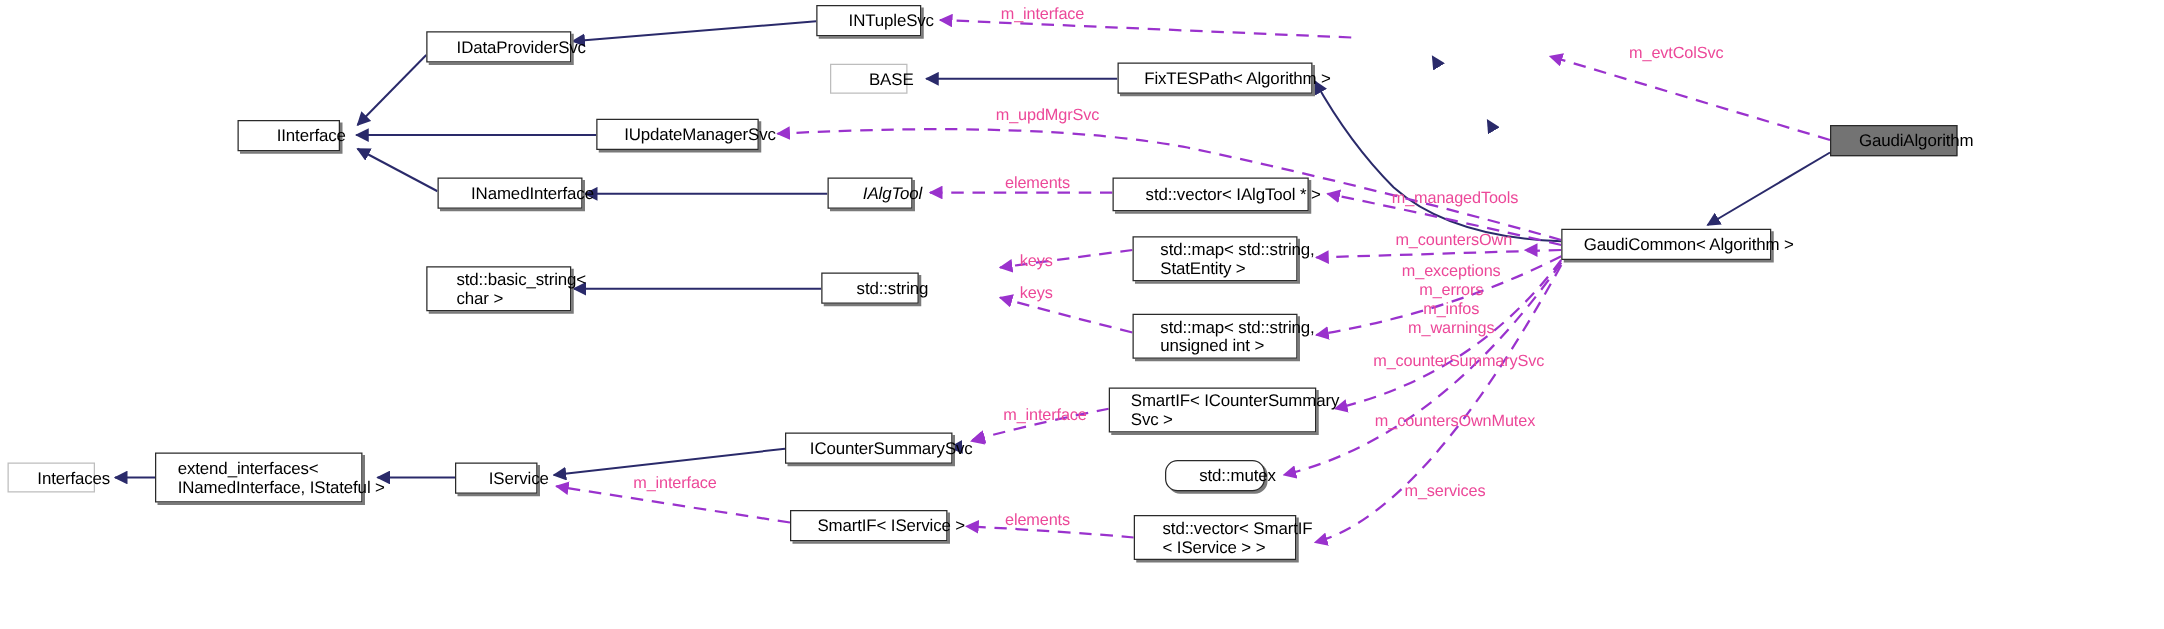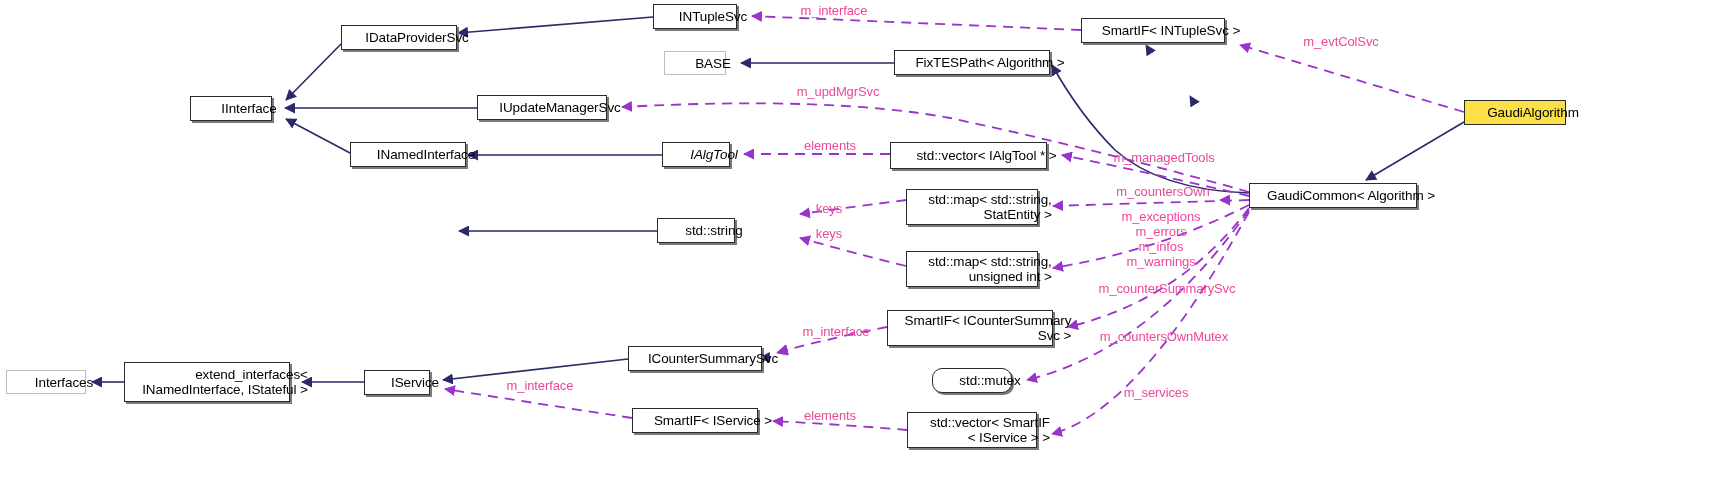--- a/index.html
+++ b/index.html
@@ -27,34 +27,34 @@
     pointer-events: none;
   }
   .node {
     position: absolute;
     box-sizing: border-box;
     border: 1px solid #2a2a2a;
     background: #ffffff;
     color: #000000;
     font-size: 13.5px;
     line-height: 15px;
-    text-align: right;
+    text-align: left;
     display: flex;
     align-items: center;
     justify-content: center;
     white-space: pre;
     letter-spacing: -0.1px;
     z-index: 3;
     padding-left: 36px;
   }
   .node.shadow {
     box-shadow: 2px 2px 0 0 #7a7a7a;
   }
   .node.current {
-    background: #fde047;
+    background: #737373;
     border: 1px solid #2a2a2a;
   }
   .node.faded {
     border: 1px solid #bdbdbd;
     color: #000000;
     background: #ffffff;
     box-shadow: none;
   }
   .edge-label {
     position: absolute;
@@ -133,20 +133,22 @@
   </svg>
 
   <div class="node shadow" style="left:190px;top:96px;width:82px;height:25px;">IInterface</div>
 
   <div class="node shadow" style="left:341px;top:25px;width:116px;height:25px;">IDataProviderSvc</div>
 
   <div class="node shadow" style="left:477px;top:95px;width:130px;height:25px;">IUpdateManagerSvc</div>
 
   <div class="node shadow" style="left:350px;top:142px;width:116px;height:25px;">INamedInterface</div>
 
+  <div class="node shadow" style="left:341px;top:213px;width:116px;height:36px;">std::basic_string&lt;
+char &gt;</div>
 
   <div class="node shadow" style="left:653px;top:4px;width:84px;height:25px;">INTupleSvc</div>
 
   <div class="node faded" style="left:664px;top:51px;width:62px;height:24px;">BASE</div>
 
   <div class="node shadow" style="left:662px;top:142px;width:68px;height:25px;font-style:italic;">IAlgTool</div>
 
   <div class="node shadow" style="left:657px;top:218px;width:78px;height:25px;">std::string</div>
 
   <div class="node shadow" style="left:894px;top:50px;width:156px;height:25px;">FixTESPath&lt; Algorithm &gt;</div>
@@ -160,27 +162,26 @@
 unsigned int &gt;</div>
 
   <div class="node shadow" style="left:887px;top:310px;width:166px;height:36px;">SmartIF&lt; ICounterSummary
 Svc &gt;</div>
 
   <div class="node shadow" style="left:932px;top:368px;width:80px;height:25px;border-radius:10px;">std::mutex</div>
 
   <div class="node shadow" style="left:907px;top:412px;width:130px;height:36px;">std::vector&lt; SmartIF
 &lt; IService &gt; &gt;</div>
 
-  <div class="node shadow" style="left:1081px;top:18px;width:144px;height:25px;">SmartIF&lt; INTupleSvc &gt;</div>
 
   <div class="node shadow" style="left:1249px;top:183px;width:168px;height:25px;">GaudiCommon&lt; Algorithm &gt;</div>
 
   <div class="node current" style="left:1464px;top:100px;width:102px;height:25px;">GaudiAlgorithm</div>
 
-  <div class="node faded" style="left:6px;top:370px;width:80px;height:24px;">Interfaces</div>
+  <div class="node faded" style="left:6px;top:370px;width:70px;height:24px;">Interfaces</div>
 
   <div class="node shadow" style="left:124px;top:362px;width:166px;height:40px;">extend_interfaces&lt;
 INamedInterface, IStateful &gt;</div>
 
   <div class="node shadow" style="left:364px;top:370px;width:66px;height:25px;">IService</div>
 
   <div class="node shadow" style="left:628px;top:346px;width:134px;height:25px;">ICounterSummarySvc</div>
 
   <div class="node shadow" style="left:632px;top:408px;width:126px;height:25px;">SmartIF&lt; IService &gt;</div>
 

